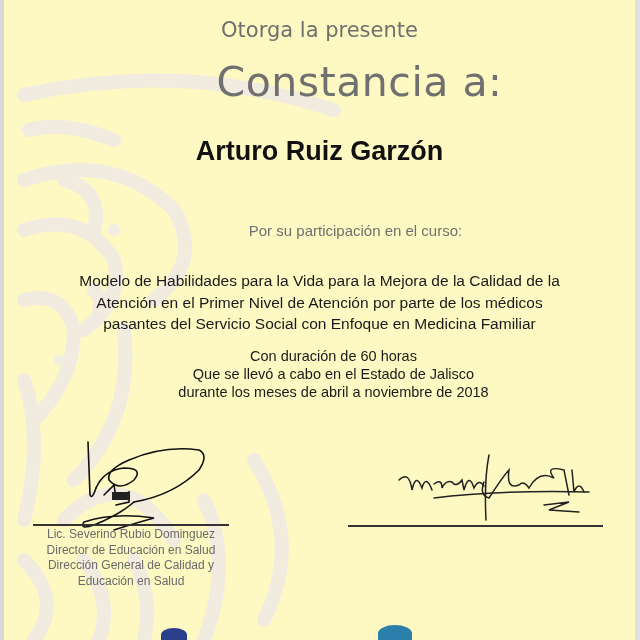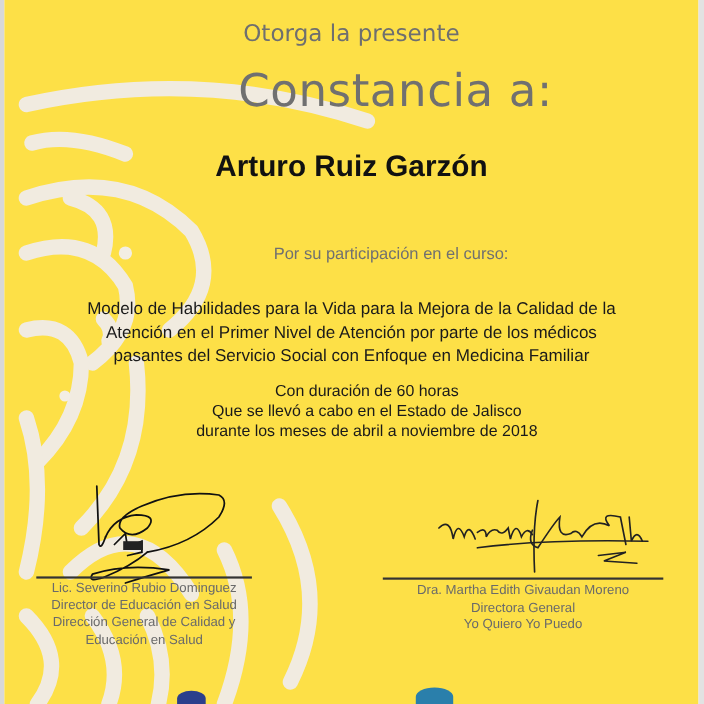--- a/index.html
+++ b/index.html
@@ -12,21 +12,21 @@
   .edge-left {
     position: absolute; left: 0; top: 0; width: 4px; height: 640px;
     background: #d8d8d8;
   }
   .edge-right {
     position: absolute; right: 0; top: 0; width: 5px; height: 640px;
     background: #e2e2e2;
   }
   .page {
     position: absolute; left: 4px; top: 0; width: 631px; height: 640px;
-    background: #fde047;
+    background: #fef9c3;
     overflow: hidden;
   }
   .watermark {
     position: absolute; left: 0; top: 0; width: 631px; height: 640px;
     pointer-events: none;
   }
   .abs { position: absolute; left: 0; width: 631px; text-align: center; }
   .intro {
     top: 18px; font-family: "DejaVu Sans", sans-serif; font-size: 21px; color: #6f6f6f;
   }
@@ -135,22 +135,17 @@
       <path d="M5 30 Q 15 20 18 40 Q 22 22 28 38 Q 32 24 38 40"></path>
       <path d="M40 34 Q 48 28 48 38 Q 52 30 58 32 Q 62 38 68 30 L 70 40 Q 75 22 80 38 Q 85 28 90 36"></path>
       <path d="M95 5 Q 90 30 92 70"></path>
       <path d="M90 32 Q 85 45 95 48 Q 110 25 115 20 Q 112 40 125 35 Q 130 30 135 38 Q 145 20 160 28 Q 150 15 170 20 L 175 45"></path>
       <path d="M178 20 L 180 42 Q 185 30 190 42"></path>
       <path d="M40 48 Q 100 40 195 42"></path>
       <path d="M150 55 L 175 52 L 155 60 L 185 62"></path>
     </g>
   </svg>
   <div class="sig-line sig-right-line"></div>
-  <div class="sig-block sig-right-text">
-    <div>Dra. Martha Edith Givaudan Moreno</div>
-    <div>Directora General</div>
-    <div>Yo Quiero Yo Puedo</div>
-  </div>
 
   <div class="logo logo-left"></div>
   <div class="logo logo-right"></div>
 </div>
 <div class="edge-right"></div>
 
 </body></html>

